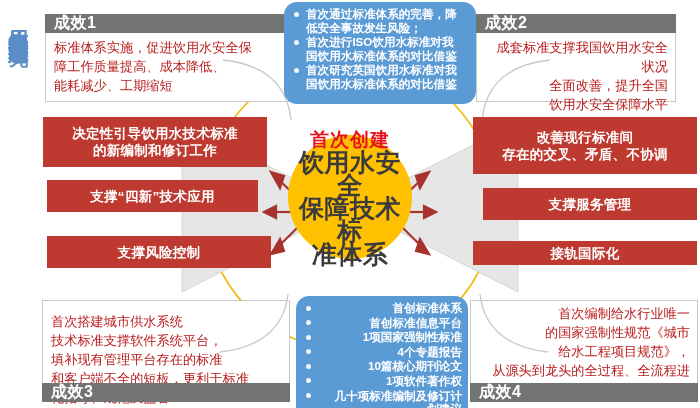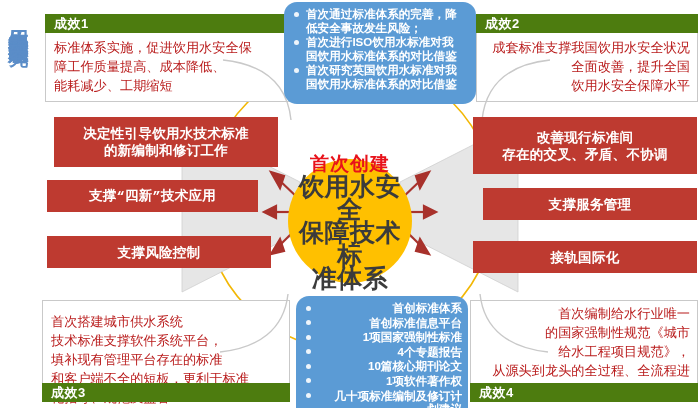--- a/index.html
+++ b/index.html
@@ -46,22 +46,22 @@
   .callout{position:absolute;box-sizing:border-box;}
   .callout .cbody{
     position:absolute;left:0;top:0;width:100%;height:100%;
     background:#ffffff;
     border:1px solid #c9c9c9;
     box-sizing:border-box;
   }
   .callout .ctail{position:absolute;}
   .callout .chead{
     position:absolute;left:0;width:100%;height:19px;
-    background:#4d7c0f;color:#ffffff;
-    font-size:13px;font-weight:700;
+    background:#737373;color:#ffffff;
+    font-size:16px;font-weight:700;
     display:flex;align-items:center;
     padding-left:9px;box-sizing:border-box;
     letter-spacing:0.5px;
   }
   .callout .ctext{
     position:absolute;left:0;width:100%;
     box-sizing:border-box;
     padding:2px 8px 2px 9px;
     color:#b91c1c;
     font-size:13.2px;line-height:19px;
@@ -163,42 +163,42 @@
     <ul>
       <li>首次通过标准体系的完善，降
 低安全事故发生风险；</li>
       <li>首次进行ISO饮用水标准对我
 国饮用水标准体系的对比借鉴</li>
       <li>首次研究英国饮用水标准对我
 国饮用水标准体系的对比借鉴</li>
     </ul>
   </div>
 
-  <div class="callout" style="left:476px;top:14px;width:222px;height:88px;">
+  <div class="callout" style="left:476px;top:14px;width:200px;height:88px;">
     <div class="cbody"></div>
     <svg class="ctail" style="left:-4px;top:44px;width:80px;height:66px;" viewBox="0 0 80 66" xmlns="http://www.w3.org/2000/svg">
       <path d="M78,2 C40,6 14,24 10,62" fill="none" stroke="#c9c9c9" stroke-width="1.4"></path>
     </svg>
     <div class="chead" style="top:0px;">成效2</div>
     <div class="ctext right" style="top:22px;">成套标准支撑我国饮用水安全状况
 全面改善，提升全国
 饮用水安全保障水平</div>
   </div>
 
-  <div class="redbar" style="left:54px;top:117px;width:224px;height:50px;font-family:Liberation Serif, serif;">决定性引导饮用水技术标准
+  <div class="redbar" style="left:43px;top:117px;width:224px;height:50px;font-family:Liberation Serif, serif;">决定性引导饮用水技术标准
 的新编制和修订工作</div>
-  <div class="redbar" style="left:47px;top:180px;width:211px;height:32px;font-family:Liberation Mono, monospace;">支撑“四新”技术应用</div>
+  <div class="redbar" style="left:47px;top:180px;width:211px;height:32px;">支撑“四新”技术应用</div>
   <div class="redbar" style="left:47px;top:236px;width:224px;height:32px;text-align:right;">支撑风险控制</div>
 
   <div class="redbar" style="left:473px;top:117px;width:224px;height:57px;">改善现行标准间
 存在的交叉、矛盾、不协调</div>
   <div class="redbar" style="left:483px;top:188px;width:214px;height:32px;">支撑服务管理</div>
-  <div class="redbar" style="left:473px;top:241px;width:224px;height:32px;">接轨国际化</div>
-
-  <div class="circle" style="left:288px;top:159px;width:124px;height:124px;">
+  <div class="redbar" style="left:473px;top:241px;width:224px;height:24px;">接轨国际化</div>
+
+  <div class="circle" style="left:288px;top:135px;width:124px;height:124px;">
     <div class="c1">首次创建</div>
     <div class="c2">饮用水安全
 保障技术标
 准体系</div>
   </div>
 
   <div class="callout" style="left:42px;top:300px;width:248px;height:102px;">
     <div class="cbody"></div>
     <svg class="ctail" style="left:176px;top:-8px;width:86px;height:62px;" viewBox="0 0 86 62" xmlns="http://www.w3.org/2000/svg">
       <path d="M2,60 C40,56 66,38 70,2" fill="none" stroke="#c9c9c9" stroke-width="1.4"></path>

